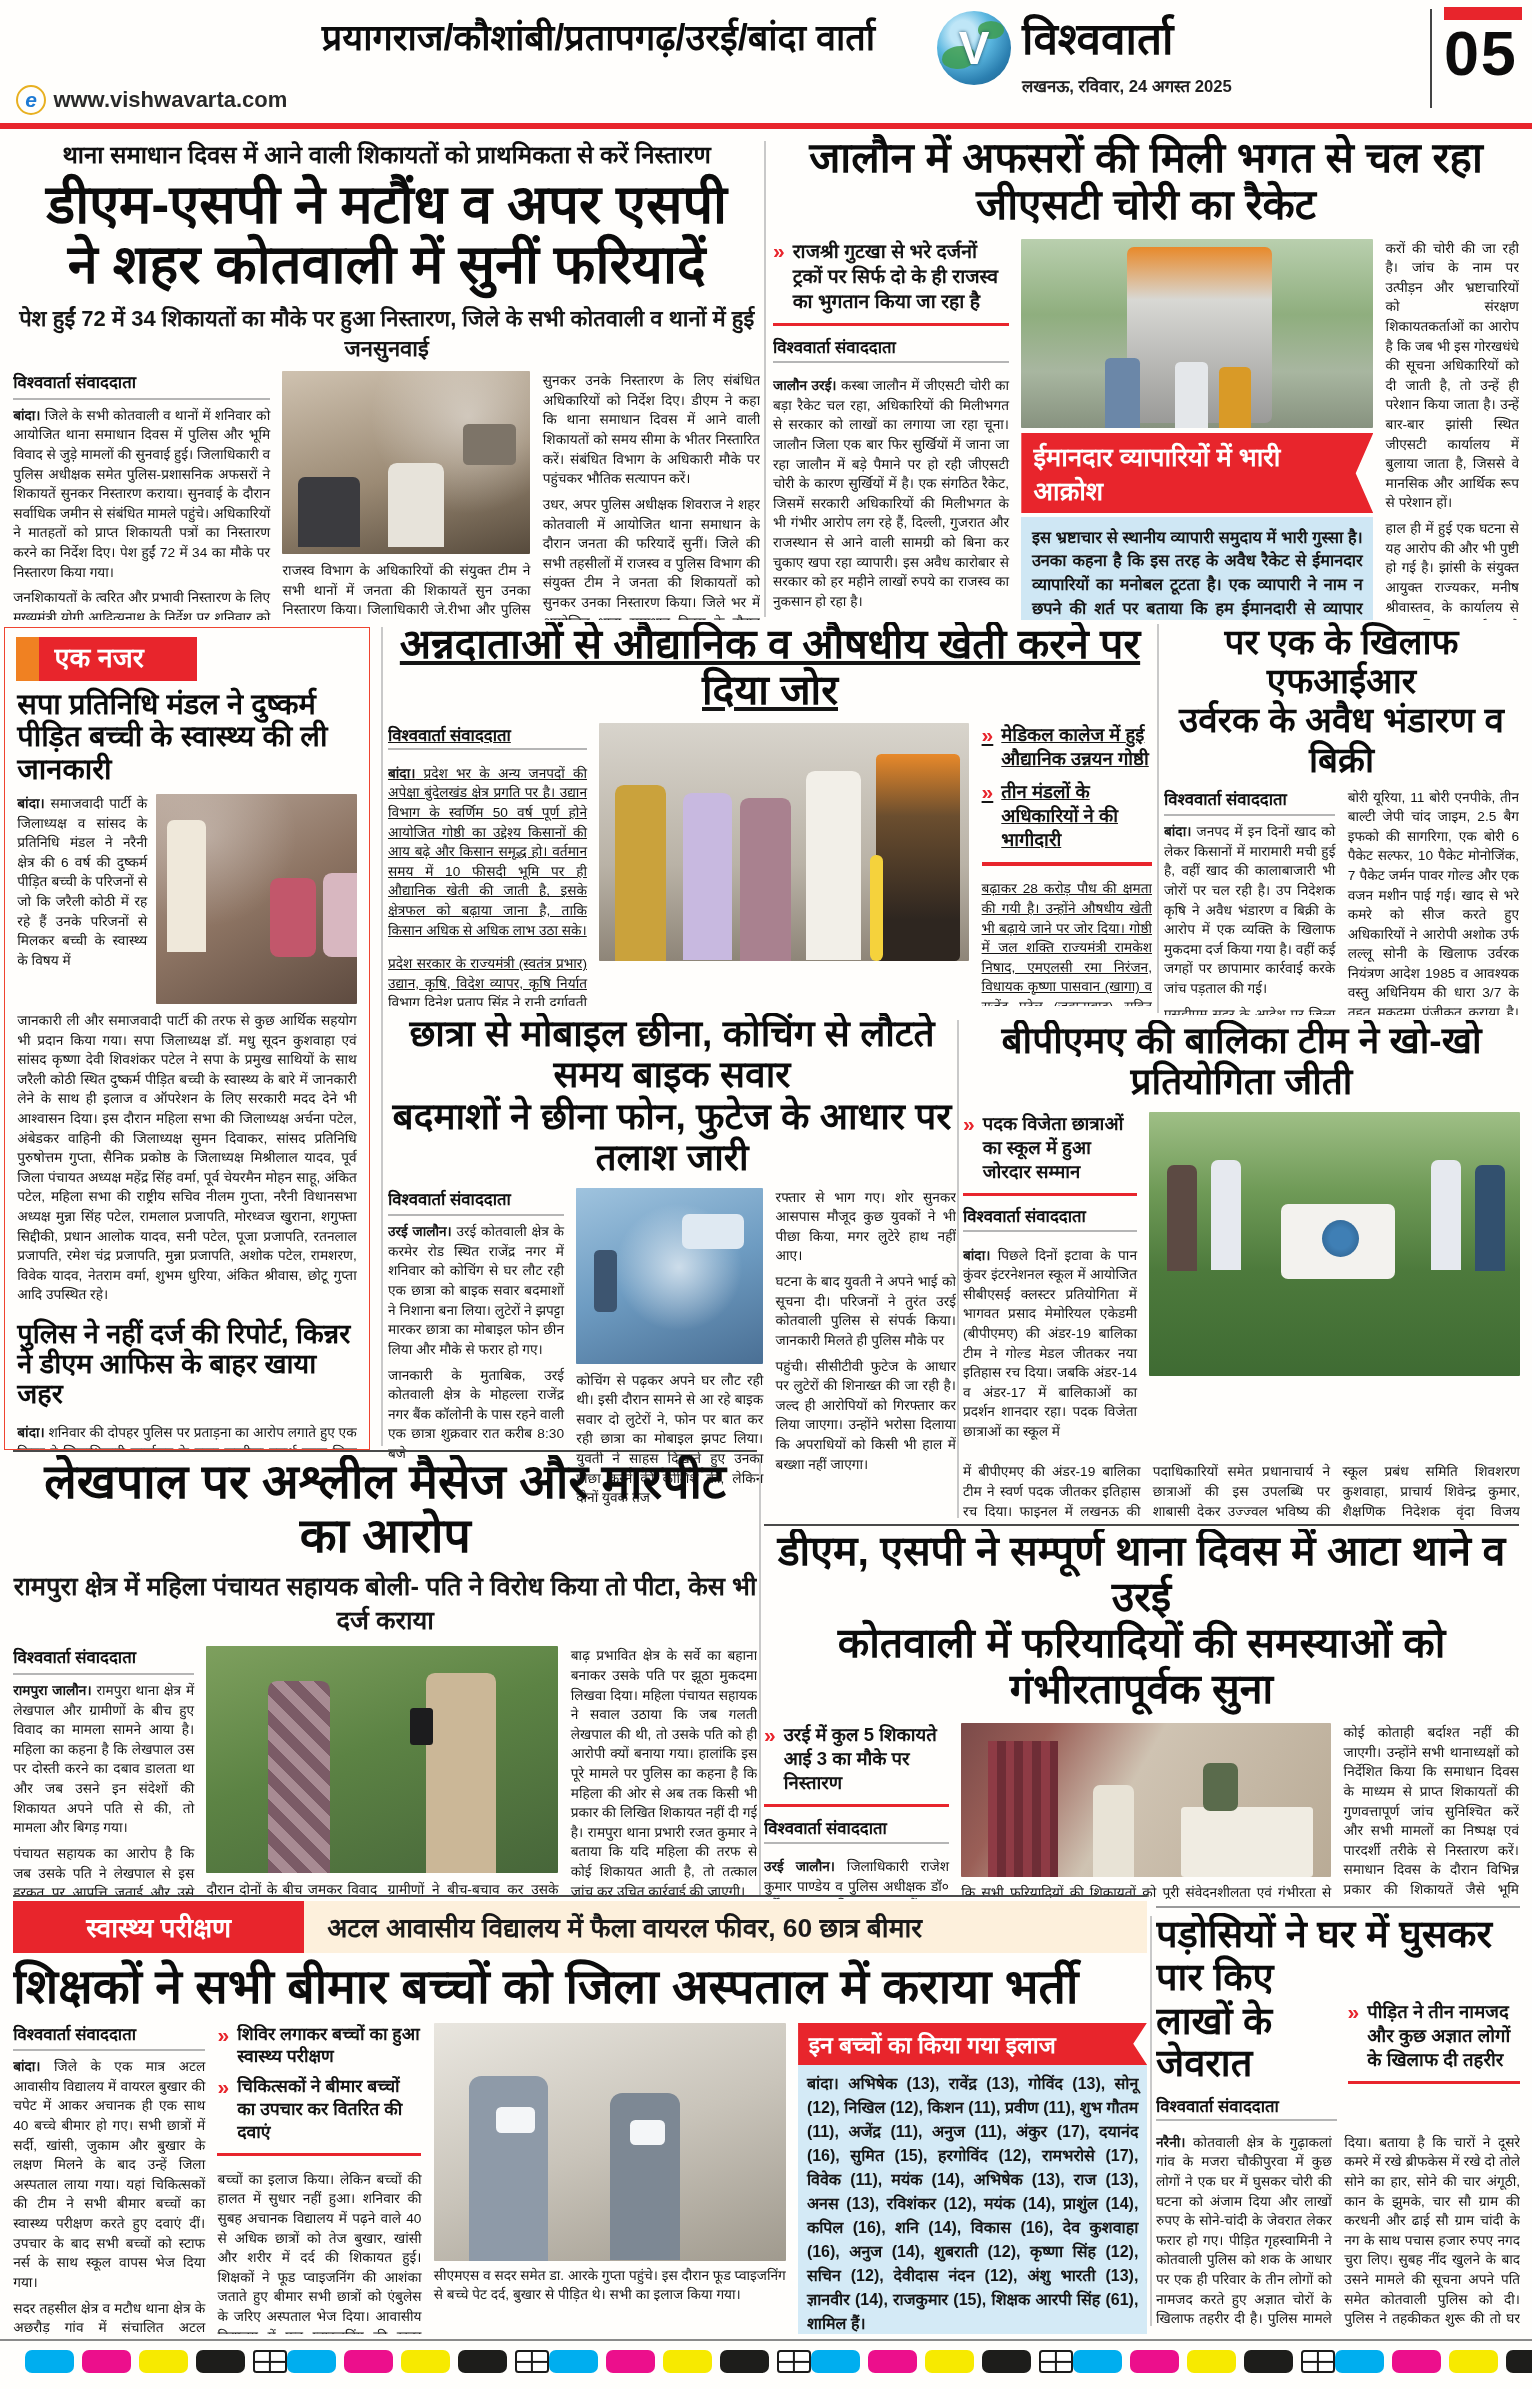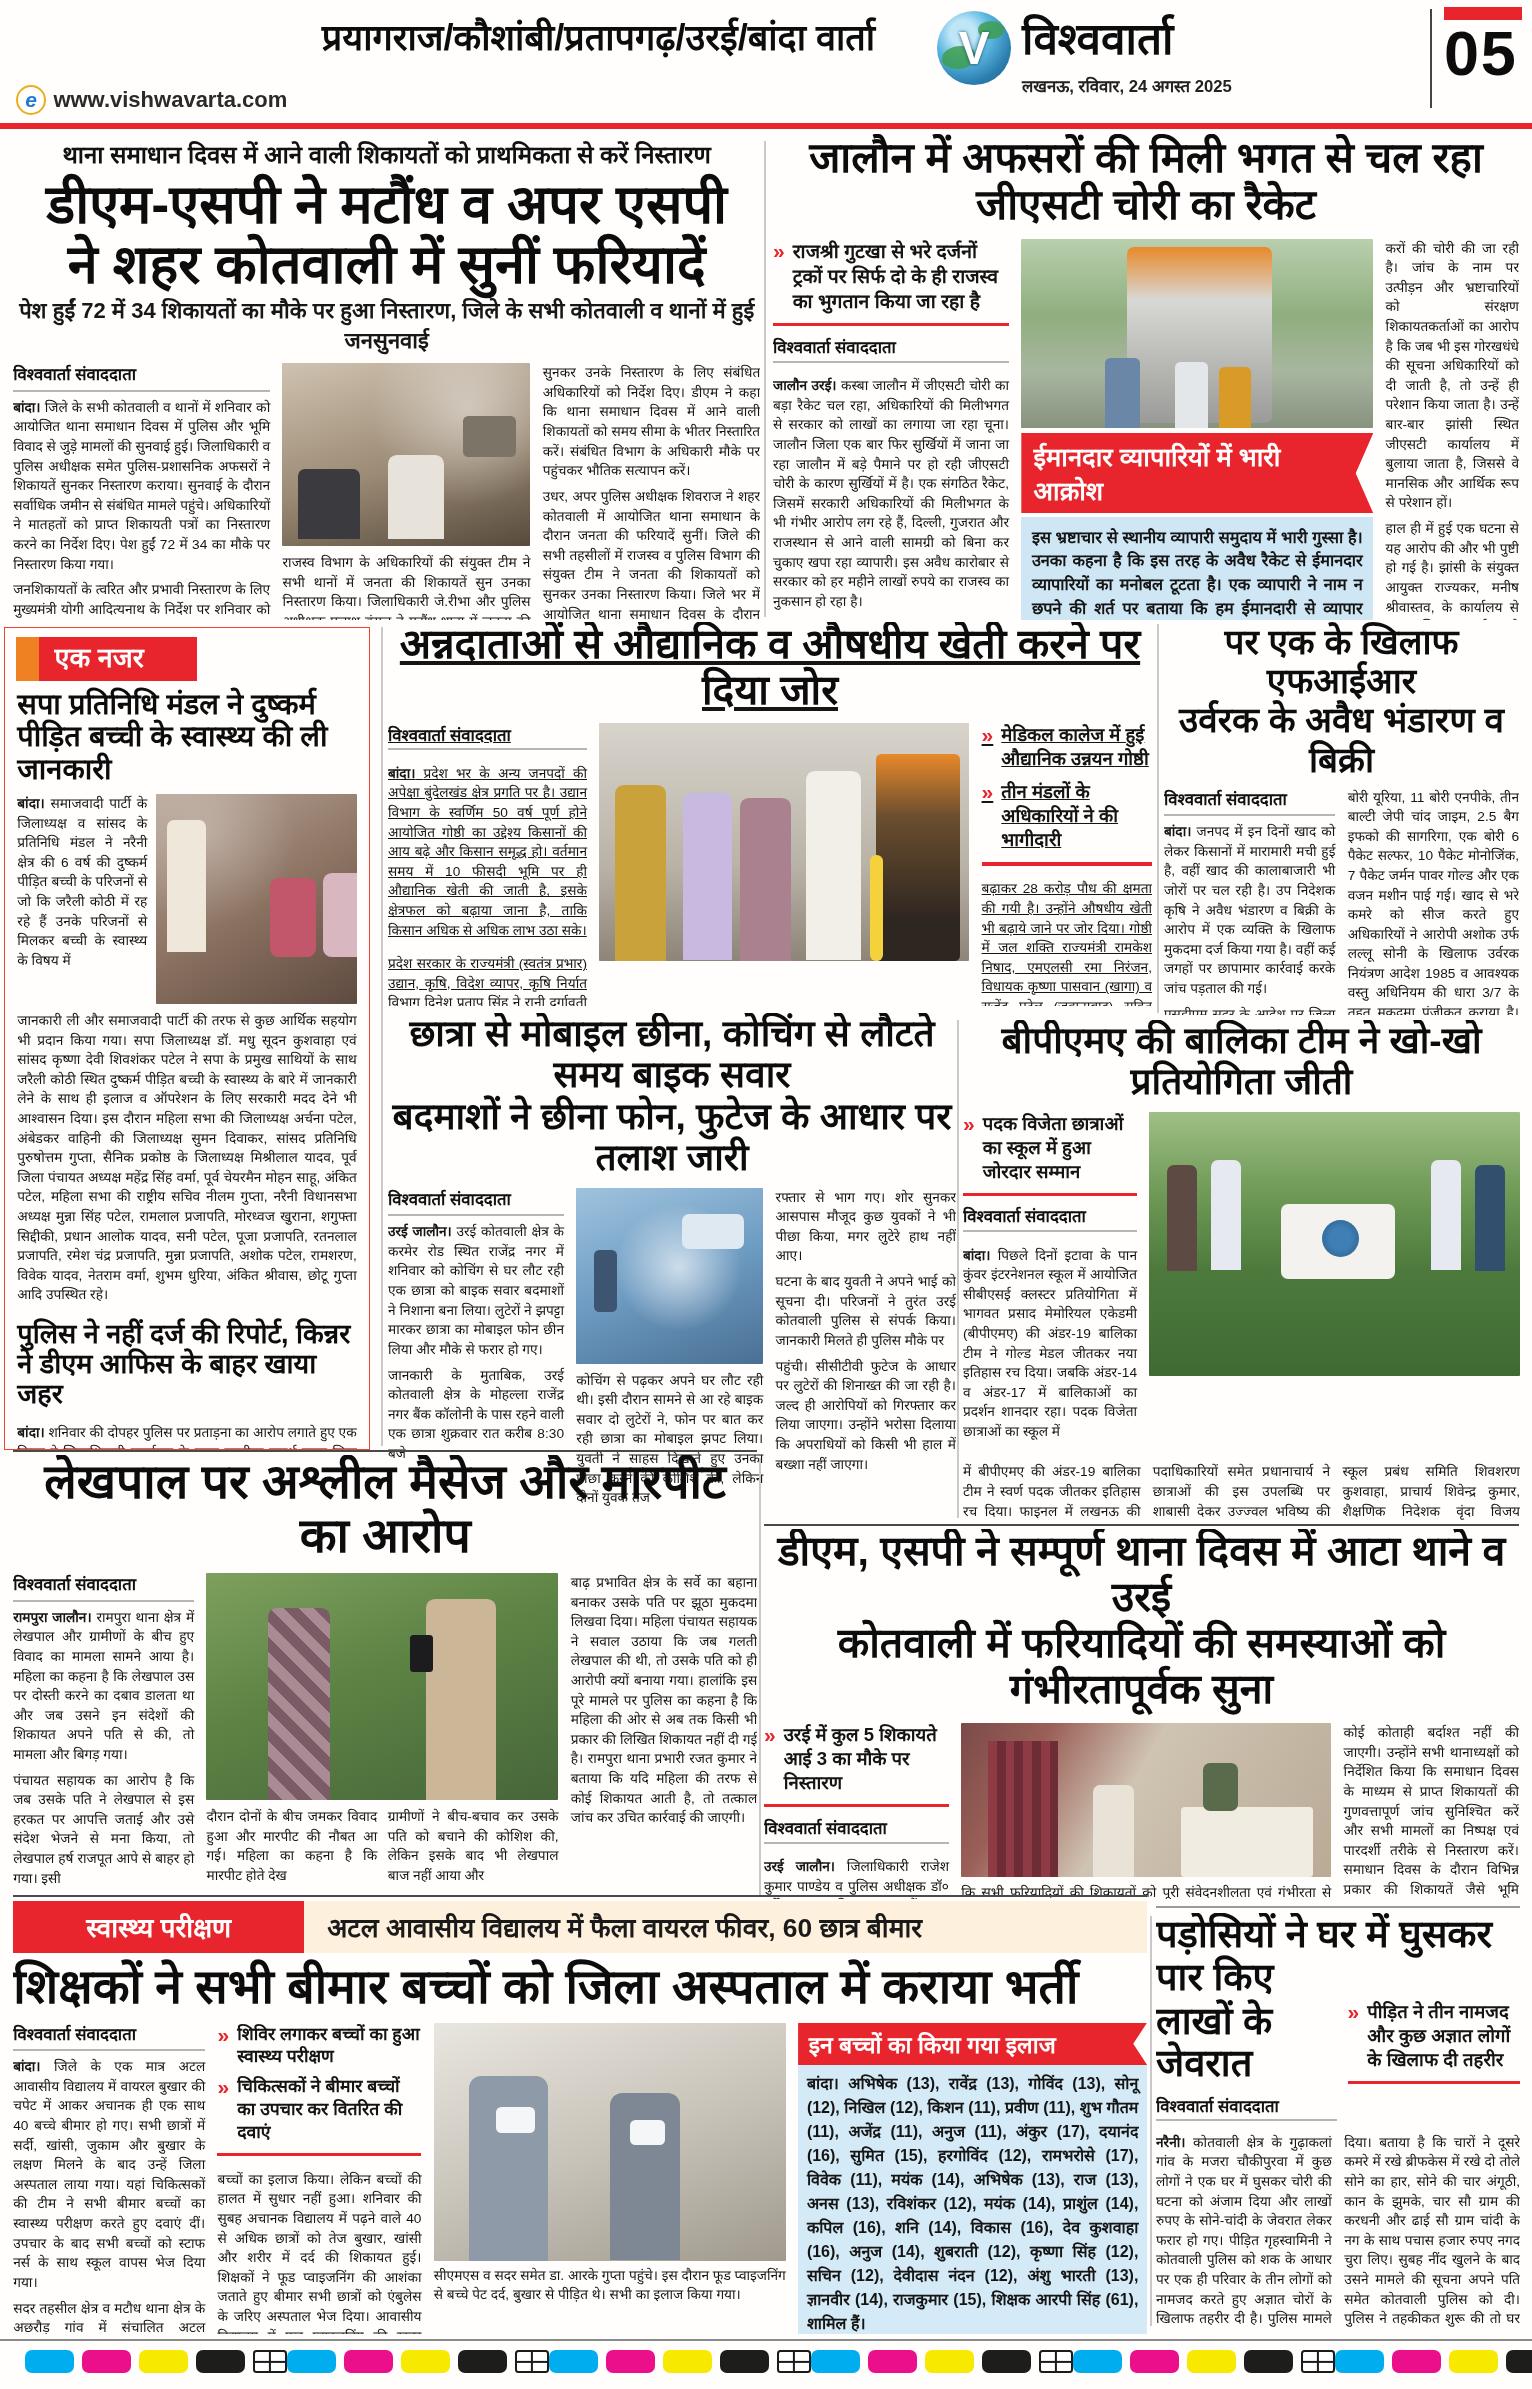--- a/index.html
+++ b/index.html
@@ -75,21 +75,21 @@
     </div>
     <div class="redbar"></div>
   </header>
 
   <section class="art" style="left:13.2px;top:137px;width:747px;height:483px;">
     <div class="kicker">थाना समाधान दिवस में आने वाली शिकायतों को प्राथमिकता से करें निस्तारण</div>
     <div class="hl center" style="font-size:54px;margin-top:3.5px;">
       <div>डीएम-एसपी ने मटौंध व अपर एसपी</div>
       <div>ने शहर कोतवाली में सुनीं फरियादें</div>
     </div>
-    <div class="sub" style="margin-top:0;">पेश हुईं 72 में 34 शिकायतों का मौके पर हुआ निस्तारण, जिले के सभी कोतवाली व थानों में हुई जनसुनवाई</div>
+    <div class="sub" style="margin-top:8px;">पेश हुईं 72 में 34 शिकायतों का मौके पर हुआ निस्तारण, जिले के सभी कोतवाली व थानों में हुई जनसुनवाई</div>
     <div class="cols" style="margin-top:8.8px;">
       <div class="body" style="width:257px;flex:none;">
         <div class="byline">विश्ववार्ता संवाददाता</div>
         <p><b class="dl">बांदा।</b> <span>जिले के सभी कोतवाली व थानों में शनिवार को आयोजित थाना समाधान दिवस में पुलिस और भूमि विवाद से जुड़े मामलों की सुनवाई हुई। जिलाधिकारी व पुलिस अधीक्षक समेत पुलिस-प्रशासनिक अफसरों ने शिकायतें सुनकर निस्तारण कराया। सुनवाई के दौरान सर्वाधिक जमीन से संबंधित मामले पहुंचे। अधिकारियों ने मातहतों को प्राप्त शिकायती पत्रों का निस्तारण करने का निर्देश दिए। पेश हुईं 72 में 34 का मौके पर निस्तारण किया गया।</span></p>
         <p>जनशिकायतों के त्वरित और प्रभावी निस्तारण के लिए मुख्यमंत्री योगी आदित्यनाथ के निर्देश पर शनिवार को जनपद के सभी थाना और कोतवाली में थाना समाधान दिवस का आयोजन किया गया। पुलिस व</p>
       </div>
       <div style="width:248px;flex:none;">
         <div class="ph" style="width:248px;height:183px;background:
              radial-gradient(circle at 75% 25%, rgba(255,255,255,.45), transparent 42%),
              linear-gradient(165deg,#cfc2b0 0%,#9b8a74 55%,#564a3c 100%);">
@@ -266,20 +266,21 @@
     </div>
     <div class="cols" style="margin-top:7px;">
       <p class="body" style="flex:1;margin:0;">में बीपीएमए की अंडर-19 बालिका टीम ने स्वर्ण पदक जीतकर इतिहास रच दिया। फाइनल में लखनऊ की प्रतिष्ठित एलपीएस साउथ सिटी टीम को 8-6 के रोमांचक मुकाबले में हराकर गोल्ड अपने नाम किया। खिलाड़ियों ने एक बार फिर साबित कर दिया कि बुंदेलखंड की धरती न केवल शिक्षा बल्कि खेलों में भी आगे है।</p>
       <p class="body" style="flex:1;margin:0;">पदाधिकारियों समेत प्रधानाचार्य ने छात्राओं की इस उपलब्धि पर शाबासी देकर उज्ज्वल भविष्य की शुभकामनाएं दीं। अंडर-14 बालिका टीम ने भी शानदार खेल दिखाते हुए सेमीफाइनल में जगह बनाई। प्राशी, वंदना, प्रगति, पाखी, अनन्या, काव्या, आनंददीप, आदर्शदीपा, प्रियंका और विनीतिका समेत कोच वेद प्रकाश और खुशी गुप्ता का स्कूल में जोरदार स्वागत हुआ।</p>
       <p class="body" style="flex:1;margin:0;">स्कूल प्रबंध समिति शिवशरण कुशवाहा, प्राचार्य शिवेन्द्र कुमार, शैक्षणिक निदेशक वृंदा विजय जिनराल व नामित निदेशक अंकिक कुशवाहा तथा निदेशक संध्या कुशवाहा ने विजेता टीम को बधाई दी।</p>
     </div>
   </section>
 
   <section class="art" style="left:13.2px;top:1455px;width:744px;height:440px;">
     <div class="hl center" style="font-size:48px;">लेखपाल पर अश्लील मैसेज और मारपीट का आरोप</div>
+    <div class="sub" style="font-size:25.5px;margin-top:5.3px;">रामपुरा क्षेत्र में महिला पंचायत सहायक बोली- पति ने विरोध किया तो पीटा, केस भी दर्ज कराया</div>
     <div class="cols" style="margin-top:10.6px;">
       <div class="body" style="width:181px;flex:none;">
         <div class="byline">विश्ववार्ता संवाददाता</div>
         <p><b class="dl">रामपुरा जालौन।</b> <span>रामपुरा थाना क्षेत्र में लेखपाल और ग्रामीणों के बीच हुए विवाद का मामला सामने आया है। महिला का कहना है कि लेखपाल उस पर दोस्ती करने का दबाव डालता था और जब उसने इन संदेशों की शिकायत अपने पति से की, तो मामला और बिगड़ गया।</span></p>
         <p>पंचायत सहायक का आरोप है कि जब उसके पति ने लेखपाल से इस हरकत पर आपत्ति जताई और उसे संदेश भेजने से मना किया, तो लेखपाल हर्ष राजपूत आपे से बाहर हो गया। इसी</p>
       </div>
       <div style="width:352px;flex:none;">
         <div class="ph" style="width:352px;height:227px;background:
              linear-gradient(160deg,#7ea05e 0%,#5c8344 45%,#47663a 100%);">
           <div class="ph-shape" style="left:62px;top:35px;width:62px;height:192px;background:repeating-linear-gradient(45deg,#7b5b66 0 10.6px,#a88b93 10.6px 21px);border-radius:8.8px 8.8px 0 0;"></div>

